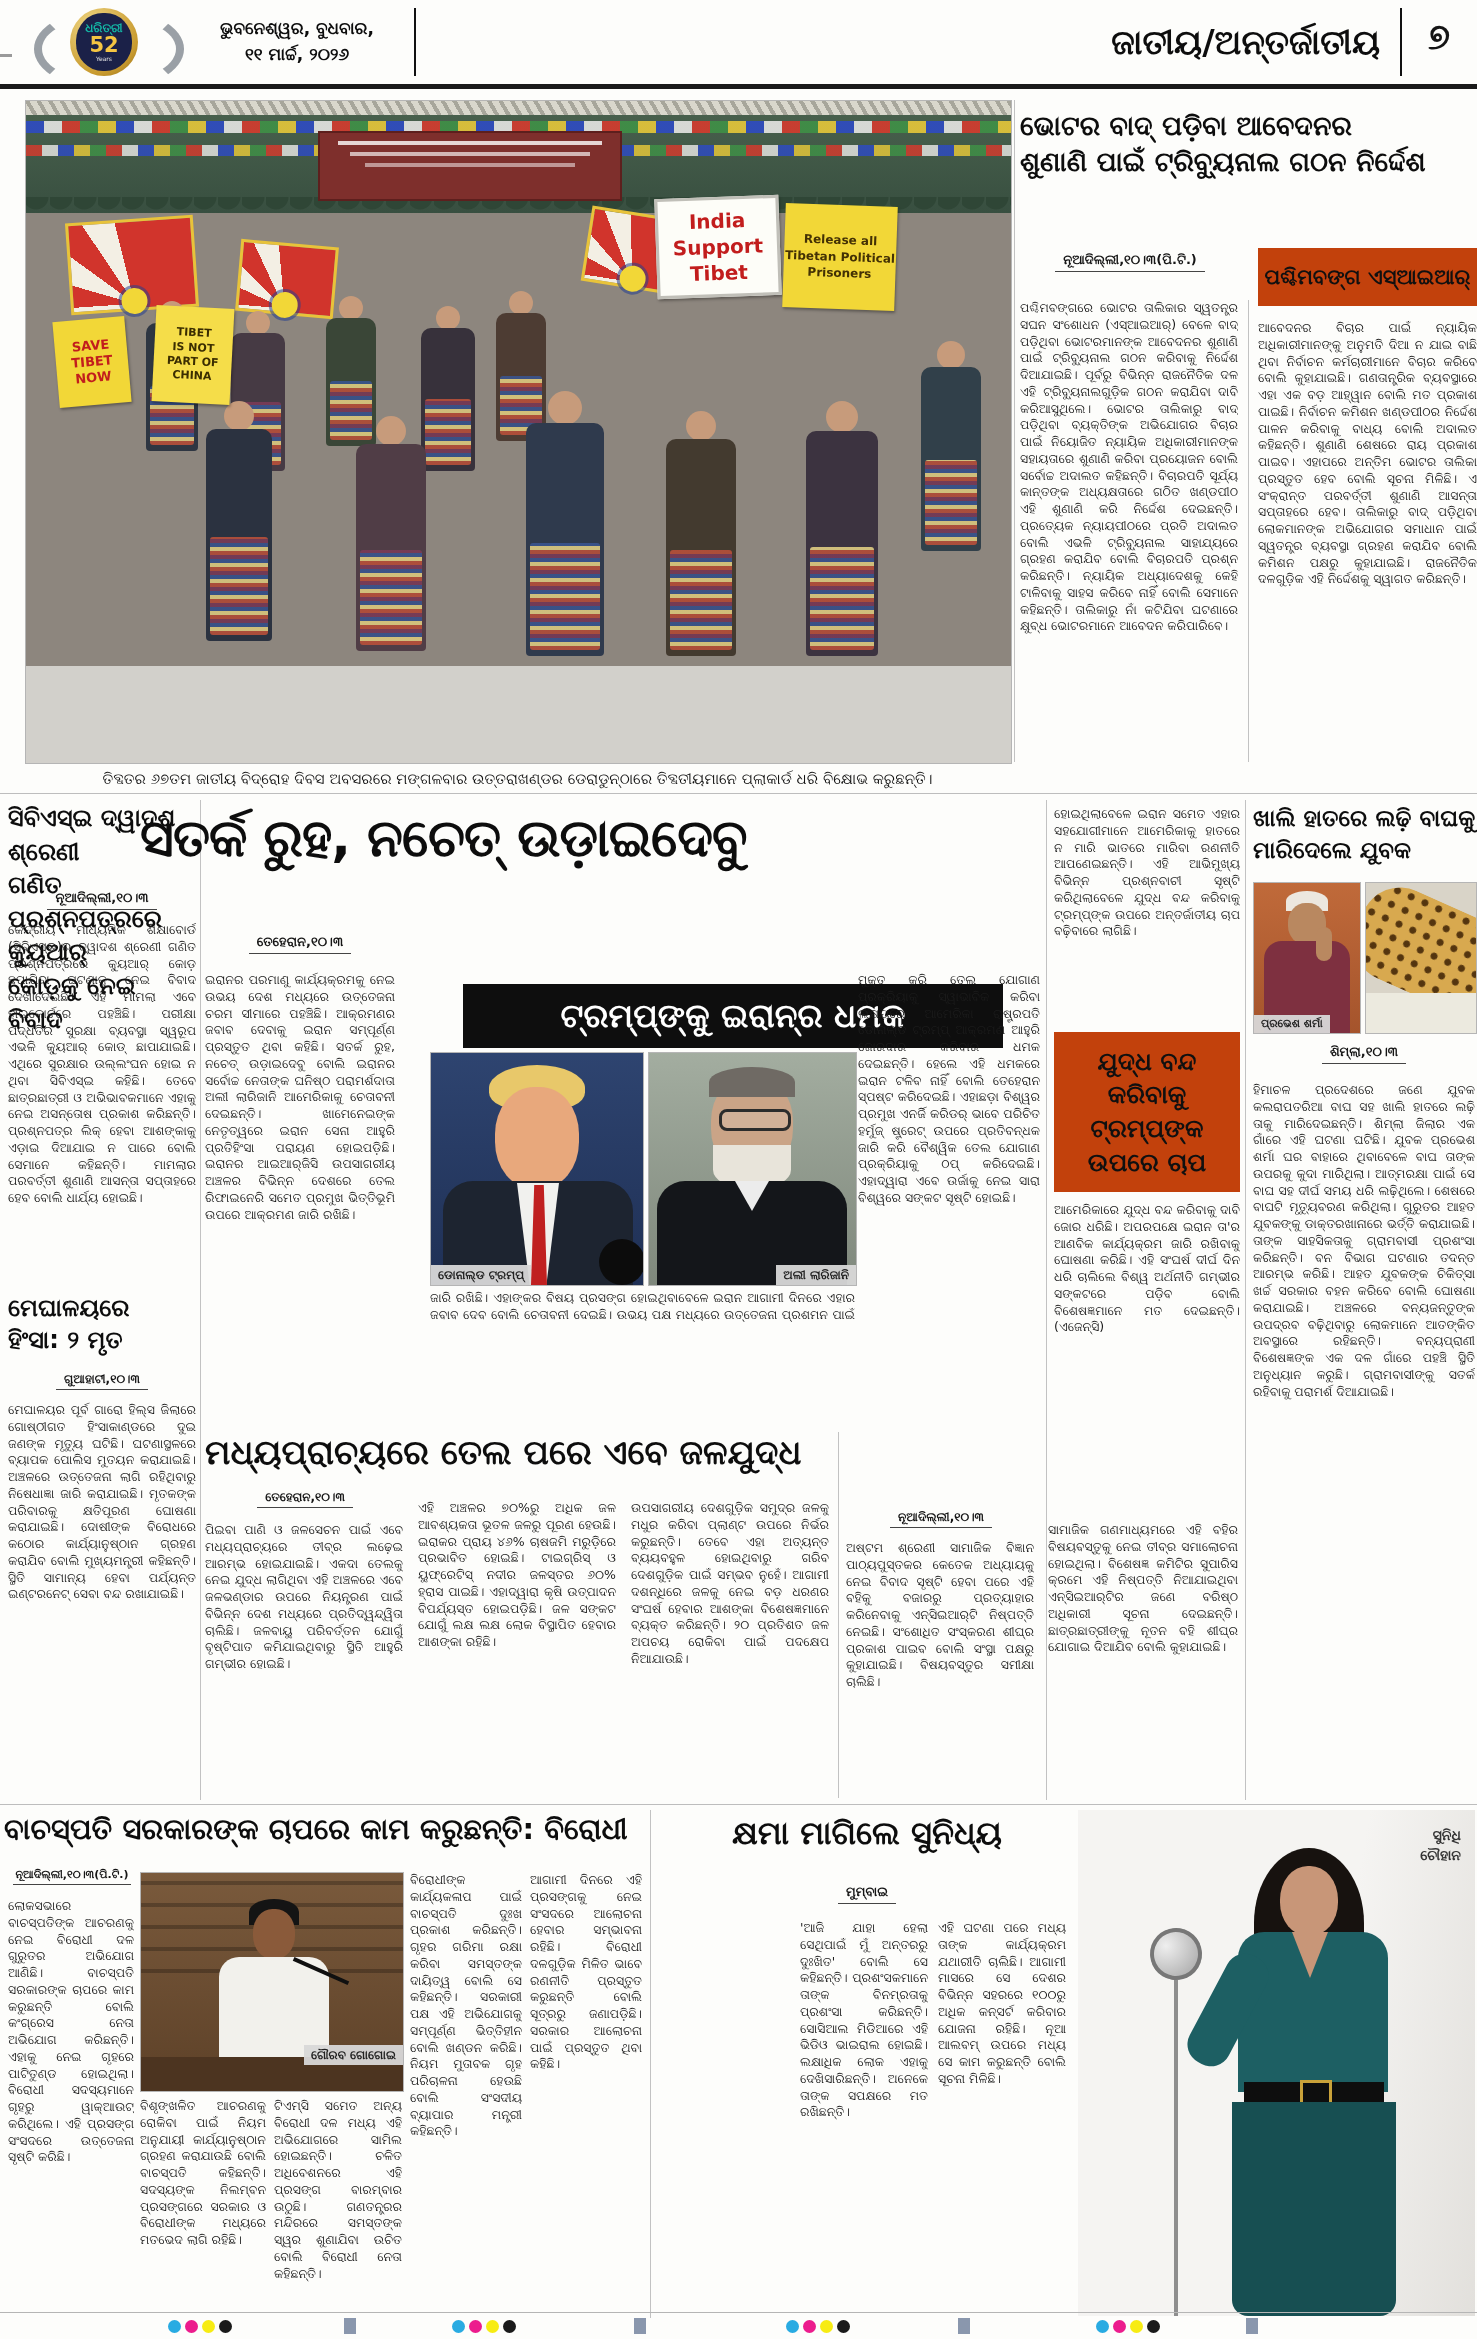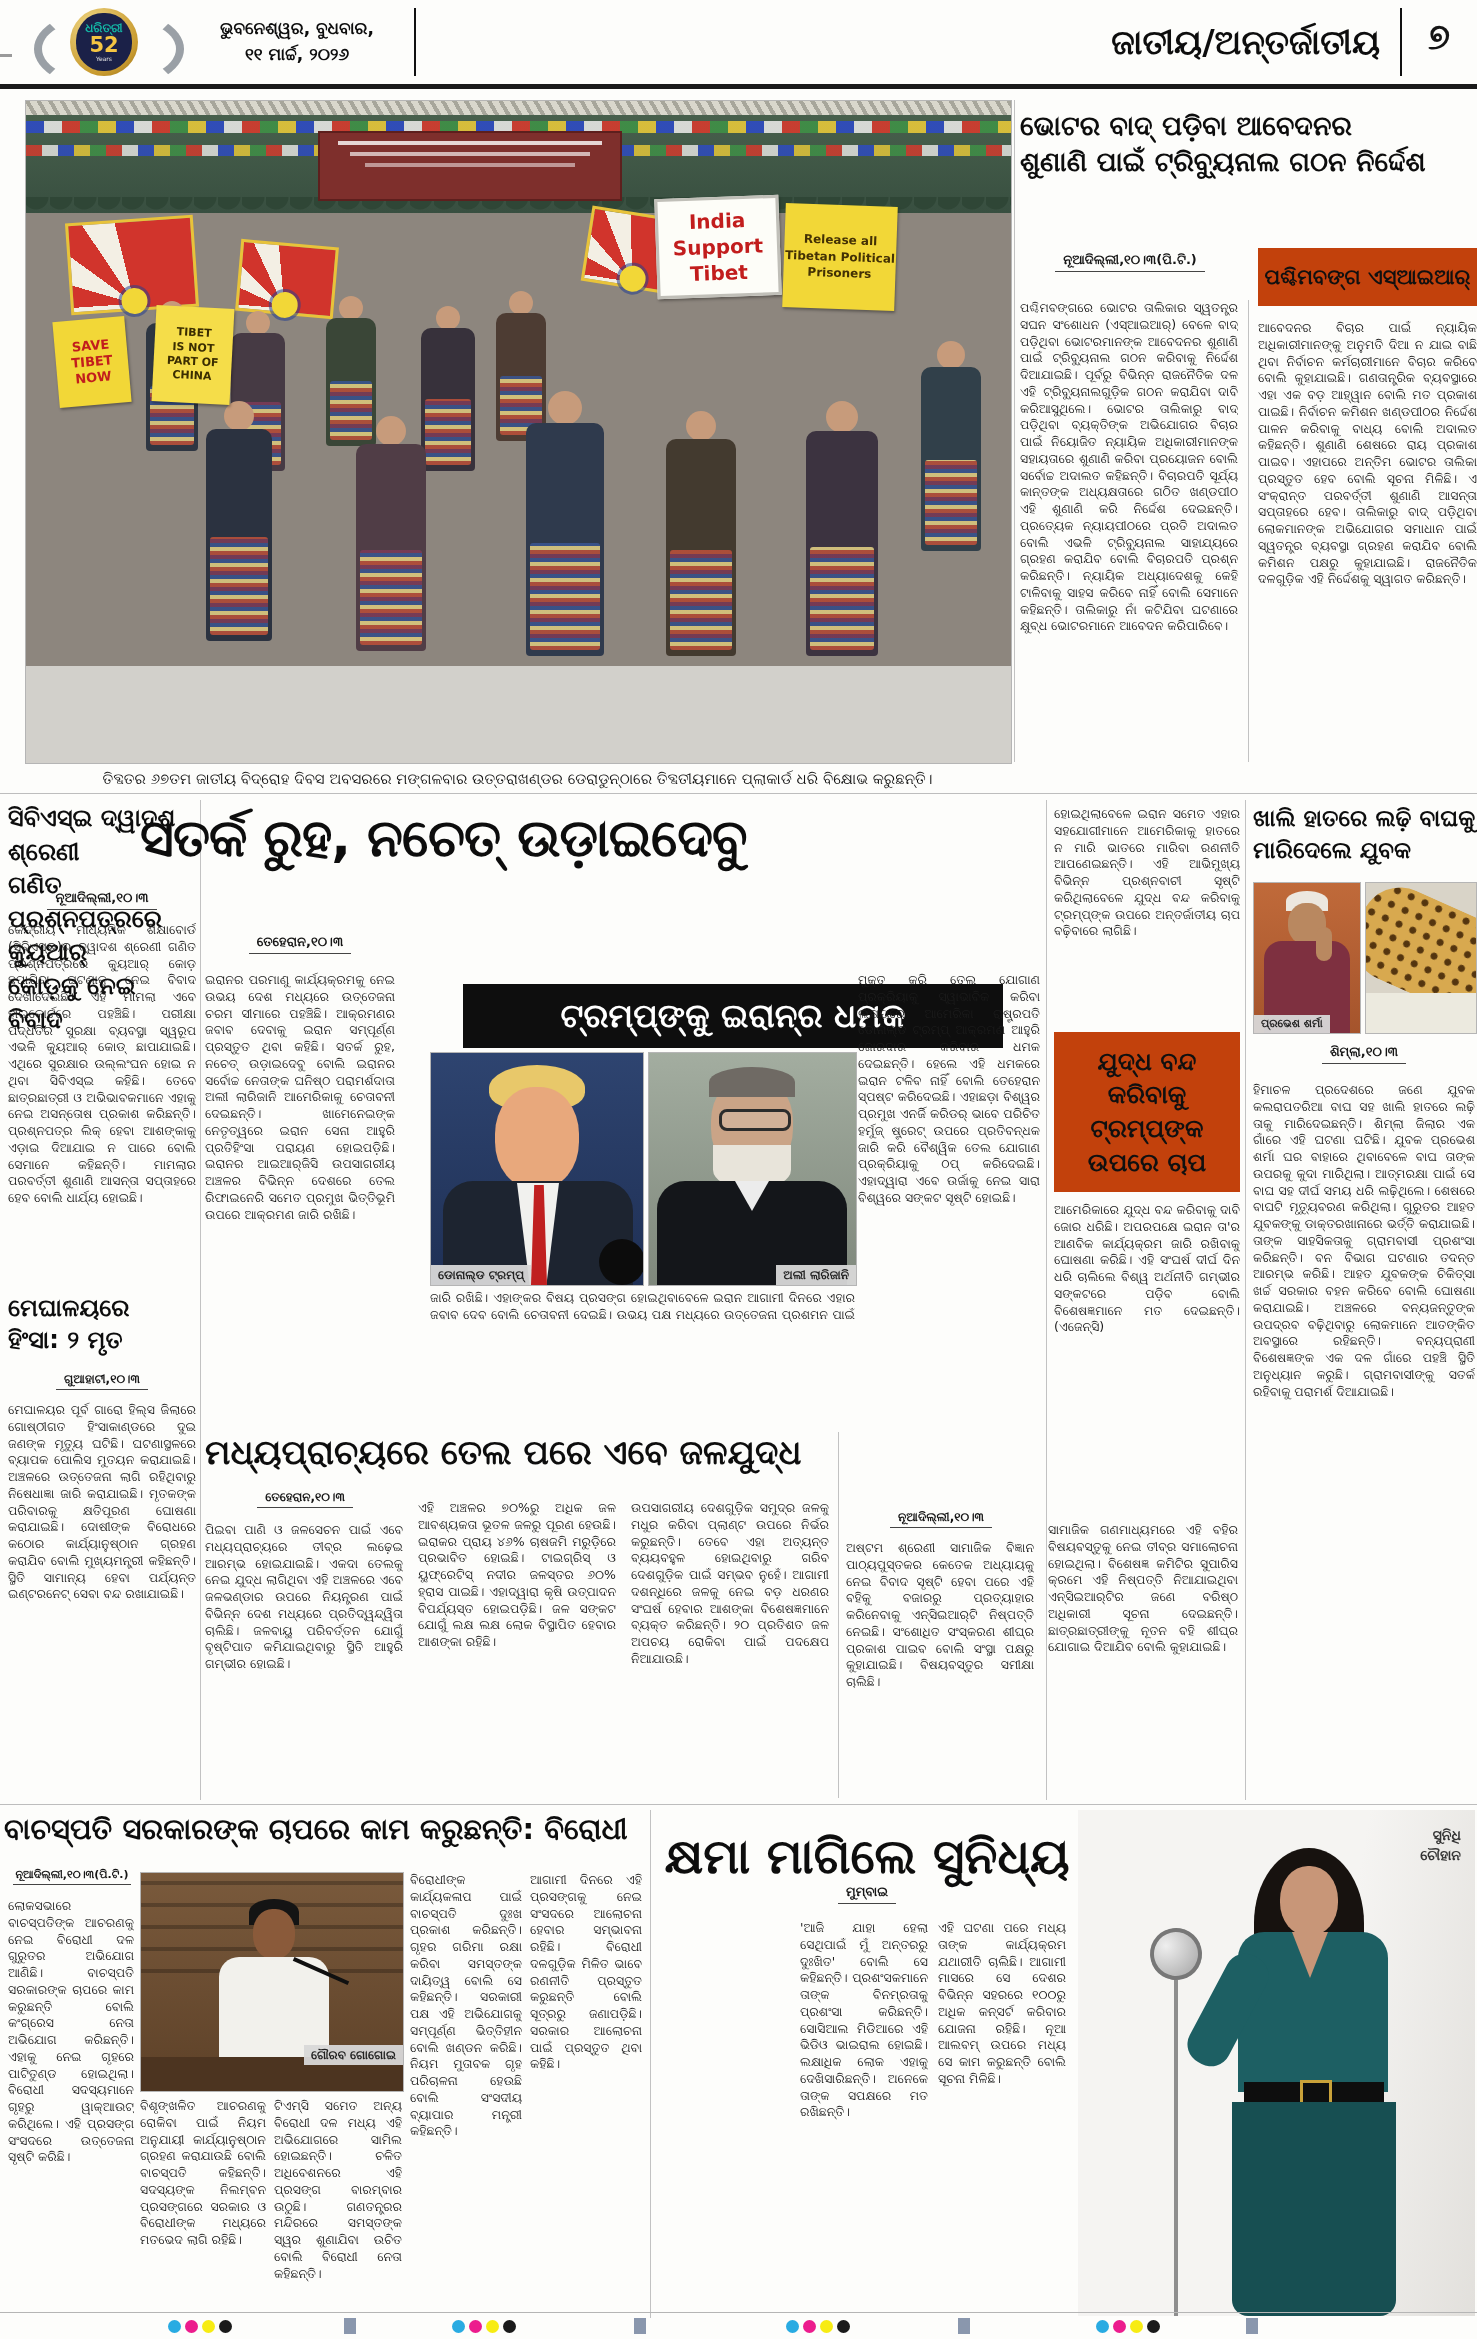--- a/index.html
+++ b/index.html
@@ -284,21 +284,21 @@
     <div class="abs" style="left:0;top:184px;width:262px;height:34px;background:#4c3420;"></div>
     <div class="chip" style="right:0;bottom:26px;">ଗୌରବ ଗୋଗୋଇ</div>
   </div>
   <div class="abs bodytext" style="left:8px;top:1898px;width:126px;height:420px;">ଲୋକସଭାରେ ବାଚସ୍ପତିଙ୍କ ଆଚରଣକୁ ନେଇ ବିରୋଧୀ ଦଳ ଗୁରୁତର ଅଭିଯୋଗ ଆଣିଛି। ବାଚସ୍ପତି ସରକାରଙ୍କ ଚାପରେ କାମ କରୁଛନ୍ତି ବୋଲି କଂଗ୍ରେସ ନେତା ଅଭିଯୋଗ କରିଛନ୍ତି। ଏହାକୁ ନେଇ ଗୃହରେ ପାଟିତୁଣ୍ଡ ହୋଇଥିଲା। ବିରୋଧୀ ସଦସ୍ୟମାନେ ଗୃହରୁ ୱାକ୍‌ଆଉଟ୍ କରିଥିଲେ। ଏହି ପ୍ରସଙ୍ଗ ସଂସଦରେ ଉତ୍ତେଜନା ସୃଷ୍ଟି କରିଛି।</div>
   <div class="abs bodytext" style="left:140px;top:2098px;width:126px;height:220px;">ବିଶୃଙ୍ଖଳିତ ଆଚରଣକୁ ରୋକିବା ପାଇଁ ନିୟମ ଅନୁଯାୟୀ କାର୍ଯ୍ୟାନୁଷ୍ଠାନ ଗ୍ରହଣ କରାଯାଉଛି ବୋଲି ବାଚସ୍ପତି କହିଛନ୍ତି। ସଦସ୍ୟଙ୍କ ନିଲମ୍ବନ ପ୍ରସଙ୍ଗରେ ସରକାର ଓ ବିରୋଧୀଙ୍କ ମଧ୍ୟରେ ମତଭେଦ ଲାଗି ରହିଛି।</div>
   <div class="abs bodytext" style="left:274px;top:2098px;width:128px;height:220px;">ଟିଏମ୍‌ସି ସମେତ ଅନ୍ୟ ବିରୋଧୀ ଦଳ ମଧ୍ୟ ଏହି ଅଭିଯୋଗରେ ସାମିଲ ହୋଇଛନ୍ତି। ଚଳିତ ଅଧିବେଶନରେ ଏହି ପ୍ରସଙ୍ଗ ବାରମ୍ବାର ଉଠୁଛି। ଗଣତନ୍ତ୍ରର ମନ୍ଦିରରେ ସମସ୍ତଙ୍କ ସ୍ୱର ଶୁଣାଯିବା ଉଚିତ ବୋଲି ବିରୋଧୀ ନେତା କହିଛନ୍ତି।</div>
   <div class="abs bodytext" style="left:410px;top:1872px;width:112px;height:446px;">ବିରୋଧୀଙ୍କ କାର୍ଯ୍ୟକଳାପ ପାଇଁ ବାଚସ୍ପତି ଦୁଃଖ ପ୍ରକାଶ କରିଛନ୍ତି। ଗୃହର ଗରିମା ରକ୍ଷା କରିବା ସମସ୍ତଙ୍କ ଦାୟିତ୍ୱ ବୋଲି ସେ କହିଛନ୍ତି। ସରକାରୀ ପକ୍ଷ ଏହି ଅଭିଯୋଗକୁ ସମ୍ପୂର୍ଣ୍ଣ ଭିତ୍ତିହୀନ ବୋଲି ଖଣ୍ଡନ କରିଛି। ନିୟମ ମୁତାବକ ଗୃହ ପରିଚାଳନା ହେଉଛି ବୋଲି ସଂସଦୀୟ ବ୍ୟାପାର ମନ୍ତ୍ରୀ କହିଛନ୍ତି।</div>
   <div class="abs bodytext" style="left:530px;top:1872px;width:112px;height:446px;">ଆଗାମୀ ଦିନରେ ଏହି ପ୍ରସଙ୍ଗକୁ ନେଇ ସଂସଦରେ ଆଲୋଚନା ହେବାର ସମ୍ଭାବନା ରହିଛି। ବିରୋଧୀ ଦଳଗୁଡ଼ିକ ମିଳିତ ଭାବେ ରଣନୀତି ପ୍ରସ୍ତୁତ କରୁଛନ୍ତି ବୋଲି ସୂତ୍ରରୁ ଜଣାପଡ଼ିଛି। ସରକାର ଆଲୋଚନା ପାଇଁ ପ୍ରସ୍ତୁତ ଥିବା କହିଛି।</div>
   <div class="vrule" style="left:650px;top:1810px;height:508px;"></div>
 
-  <div class="abs headline" style="left:662px;top:1814px;width:410px;font-size:48px;text-align:center;margin-top:14px;">କ୍ଷମା ମାଗିଲେ ସୁନିଧ୍ୟ</div>
+  <div class="abs headline" style="left:662px;top:1814px;width:410px;font-size:32px;text-align:center;">କ୍ଷମା ମାଗିଲେ ସୁନିଧ୍ୟ</div>
   <div class="abs dateline" style="left:662px;top:1884px;width:410px;">
     <span>ମୁମ୍ବାଇ</span>
   </div>
   <div class="abs bodytext" style="left:800px;top:1920px;width:128px;height:398px;">'ଆଜି ଯାହା ହେଲା ସେଥିପାଇଁ ମୁଁ ଅନ୍ତରରୁ ଦୁଃଖିତ' ବୋଲି ସେ କହିଛନ୍ତି। ପ୍ରଶଂସକମାନେ ତାଙ୍କ ବିନମ୍ରତାକୁ ପ୍ରଶଂସା କରିଛନ୍ତି। ସୋସିଆଲ ମିଡିଆରେ ଏହି ଭିଡିଓ ଭାଇରାଲ ହୋଇଛି। ଲକ୍ଷାଧିକ ଲୋକ ଏହାକୁ ଦେଖିସାରିଛନ୍ତି। ଅନେକେ ତାଙ୍କ ସପକ୍ଷରେ ମତ ରଖିଛନ୍ତି।</div>
   <div class="abs bodytext" style="left:938px;top:1920px;width:128px;height:398px;">ଏହି ଘଟଣା ପରେ ମଧ୍ୟ ତାଙ୍କ କାର୍ଯ୍ୟକ୍ରମ ଯଥାରୀତି ଚାଲିଛି। ଆଗାମୀ ମାସରେ ସେ ଦେଶର ବିଭିନ୍ନ ସହରରେ ୧୦୦ରୁ ଅଧିକ କନ୍ସର୍ଟ କରିବାର ଯୋଜନା ରହିଛି। ନୂଆ ଆଲବମ୍ ଉପରେ ମଧ୍ୟ ସେ କାମ କରୁଛନ୍ତି ବୋଲି ସୂଚନା ମିଳିଛି।</div>
   <div class="photo" style="left:1078px;top:1810px;width:397px;height:506px;background:linear-gradient(100deg,#f5f4f2 60%,#e2e0dc);border:none;">
     <div class="abs" style="right:14px;top:16px;text-align:right;font-weight:bold;font-size:14px;color:#333;line-height:1.4;">
       <div>ସୁନିଧି</div>
       <div>ଚୌହାନ</div>
     </div>

